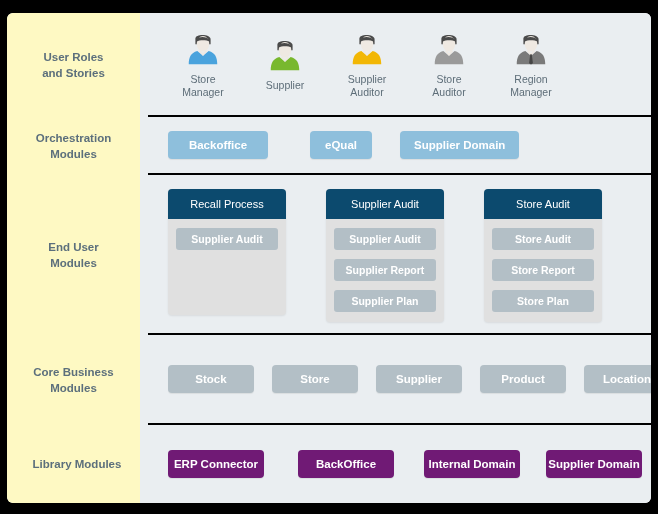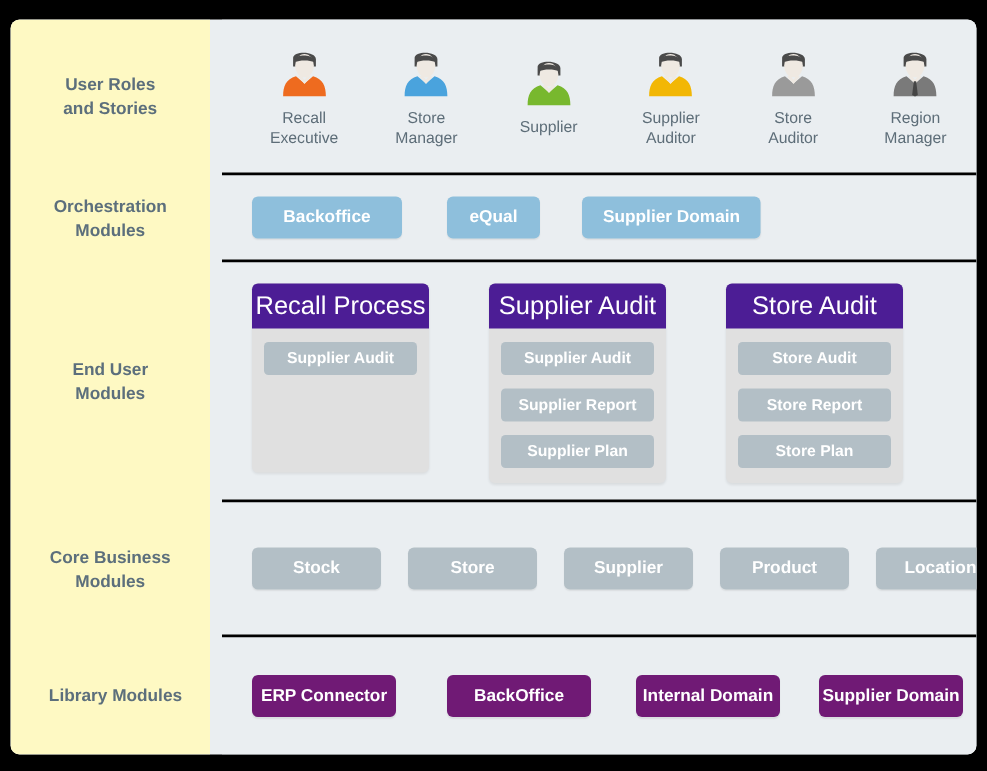--- a/index.html
+++ b/index.html
@@ -122,24 +122,24 @@
   .card {
     width: 118px;
     margin-right: 40px;
     border-radius: 4px;
     background: #e0e0e0;
     padding-bottom: 10px;
     box-shadow: 0 1px 2px rgba(0,0,0,0.08);
   }
   .card-header {
     height: 30px;
-    background: #4c1d95;
+    background: #0c4a6e;
     border-radius: 4px 4px 0 0;
     color: #ffffff;
-    font-size: 17px;
+    font-size: 11px;
     display: flex;
     align-items: center;
     justify-content: center;
   }
   .card-body { padding: 9px 8px 0 8px; }
   .sub-pill {
     height: 22px;
     background: #b3bfc6;
     border-radius: 3px;
     color: #ffffff;
@@ -190,35 +190,20 @@
           <span>Library Modules</span>
         </div>
       </div>
     </div>
 
     <div class="content">
 
       <div class="band" style="height:104px;">
         <div class="band-inner" style="padding-left:14px;">
 
-          <div class="role">
-            <span class="role-avatar">
-              <svg viewBox="0 0 40 40" width="38" height="38">
-                <path d="M12 9 C12 4, 28 4, 28 10 L28 15 L12 15 Z" fill="#4a4a4a"></path>
-                <ellipse cx="20" cy="14.5" rx="6.6" ry="8.2" fill="#efe9e2"></ellipse>
-                <path d="M13.6 9.5 C15 6.5, 25 6.5, 26.6 10.5 L26.6 12 C24 10.4, 16 10.4, 13.6 12 Z" fill="#4a4a4a"></path>
-                <path d="M14 22 L20 27 L26 22 C33 24, 35 29, 35 36 L5 36 C5 29, 7 24, 14 22 Z" fill="#ee6b1f"></path>
-                <path d="M15.5 22.2 L20 27.4 L24.5 22.2 L22.6 21.2 L20 24.4 L17.4 21.2 Z" fill="#efe9e2"></path>
-              </svg>
-            </span>
-            <div class="role-label">
-              <div>Recall</div>
-              <div>Executive</div>
-            </div>
-          </div>
 
           <div class="role">
             <span class="role-avatar">
               <svg viewBox="0 0 40 40" width="38" height="38">
                 <path d="M12 9 C12 4, 28 4, 28 10 L28 15 L12 15 Z" fill="#4a4a4a"></path>
                 <ellipse cx="20" cy="14.5" rx="6.6" ry="8.2" fill="#efe9e2"></ellipse>
                 <path d="M13.6 9.5 C15 6.5, 25 6.5, 26.6 10.5 L26.6 12 C24 10.4, 16 10.4, 13.6 12 Z" fill="#4a4a4a"></path>
                 <path d="M14 22 L20 27 L26 22 C33 24, 35 29, 35 36 L5 36 C5 29, 7 24, 14 22 Z" fill="#4aa3dd"></path>
                 <path d="M15.5 22.2 L20 27.4 L24.5 22.2 L22.6 21.2 L20 24.4 L17.4 21.2 Z" fill="#efe9e2"></path>
               </svg>
@@ -292,21 +277,21 @@
               <div>Manager</div>
             </div>
           </div>
 
         </div>
       </div>
 
       <div class="band" style="height:58px;">
         <div class="band-inner">
           <div class="pill blue" style="min-width:100px;">Backoffice</div>
-          <div class="pill blue" style="min-width:62px;margin-left:12px;">eQual</div>
+          <div class="pill blue" style="min-width:62px;margin-left:24px;">eQual</div>
           <div class="pill blue" style="min-width:100px;margin-left:10px;">Supplier Domain</div>
         </div>
       </div>
 
       <div class="band" style="height:160px;">
         <div class="cards" style="padding-top:14px;">
 
           <div class="card tall">
             <div class="card-header">Recall Process</div>
             <div class="card-body">

